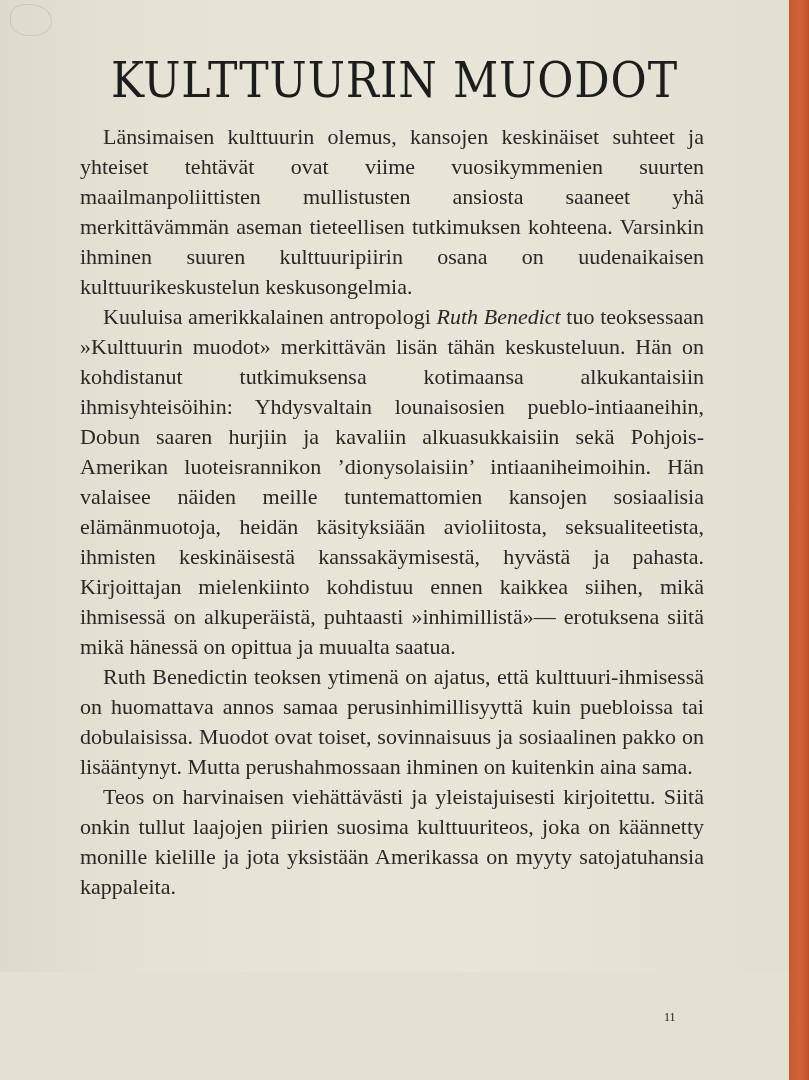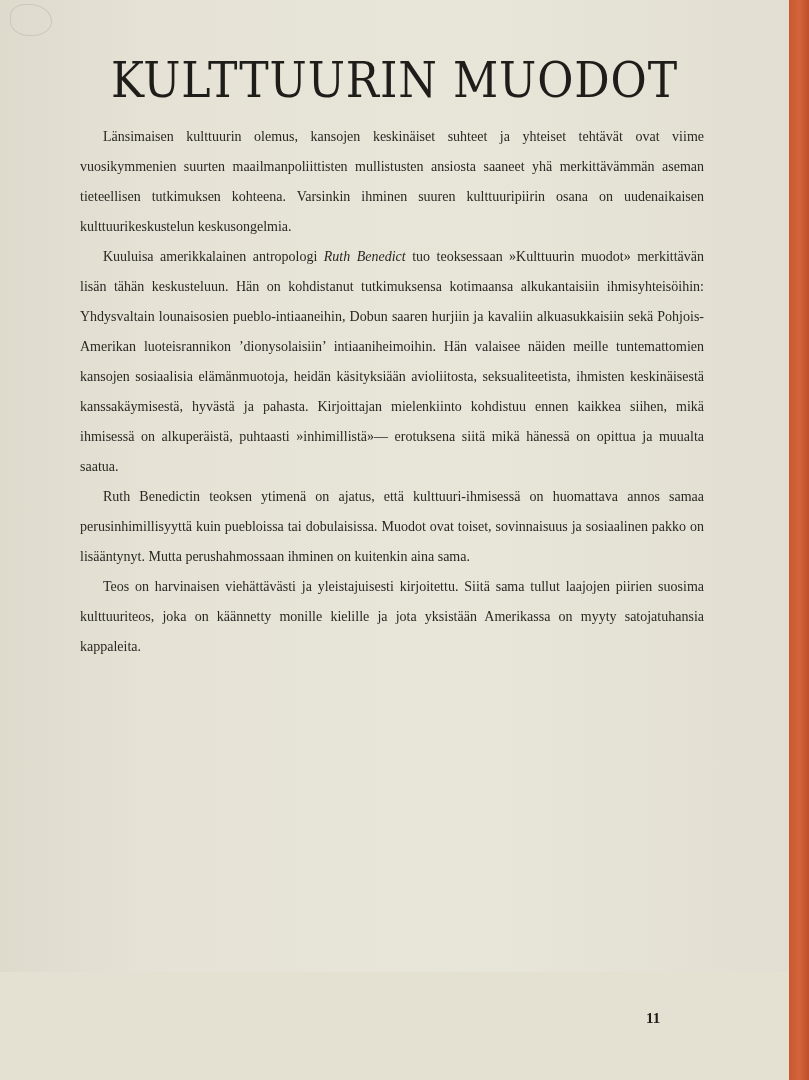--- a/index.html
+++ b/index.html
@@ -25,40 +25,40 @@
       font-family: "DejaVu Serif", serif;
       font-weight: normal;
       font-size: 48px; letter-spacing: 1px;
       color: #1f1d1a;
       margin: 0;
       transform: scaleX(0.92); transform-origin: center;
     }
     .body {
       position: absolute; left: 80px; top: 122px; width: 624px;
       font-family: "Liberation Serif", serif;
-      font-size: 14px; line-height: 30px;
+      font-size: 22px; line-height: 30px;
       color: #2a2724;
       text-align: justify;
     }
     .body p { margin: 0; text-indent: 23px; }
     .page-number {
-      position: absolute; left: 646px; top: 1010px;
-      font-family: "Liberation Serif", serif; font-weight: bold;
-      font-size: 15px; color: #1f1d1a;
+      position: absolute; left: 664px; top: 1010px;
+      font-family: "Liberation Serif", serif; font-weight: normal;
+      font-size: 12px; color: #1f1d1a;
     }
   </style>
 </head>
 <body>
 
 <div class="page">
   <div class="pencil"></div>
   <h1 class="title">KULTTUURIN MUODOT</h1>
 
   <div class="body">
     <p>Länsimaisen kulttuurin olemus, kansojen keskinäiset suhteet ja yhteiset tehtävät ovat viime vuosikymmenien suurten maailmanpoliittisten mullistusten ansiosta saaneet yhä merkittävämmän aseman tieteellisen tutkimuksen kohteena. Varsinkin ihminen suuren kulttuuripiirin osana on uudenaikaisen kulttuurikeskustelun keskusongelmia.</p>
     <p><span>Kuuluisa amerikkalainen antropologi </span><i>Ruth Benedict</i><span> tuo </span><span>teoksessaan »Kulttuurin muodot» merkittävän lisän tähän keskusteluun. Hän on kohdistanut tutkimuksensa kotimaansa alkukantaisiin ihmisyhteisöihin: Yhdysvaltain lounaisosien pueblo-intiaaneihin, Dobun saaren hurjiin ja kavaliin alkuasukkaisiin sekä Pohjois-Amerikan luoteisrannikon ’dionysolaisiin’ intiaaniheimoihin. Hän valaisee näiden meille tuntemattomien kansojen sosiaalisia elämänmuotoja, heidän käsityksiään avioliitosta, seksualiteetista, ihmisten keskinäisestä kanssakäymisestä, hyvästä ja pahasta. Kirjoittajan mielenkiinto kohdistuu ennen kaikkea siihen, mikä ihmisessä on alkuperäistä, puhtaasti »inhimillistä»— erotuksena siitä mikä hänessä on opittua ja muualta saatua.</span></p>
     <p>Ruth Benedictin teoksen ytimenä on ajatus, että kulttuuri-ihmisessä on huomattava annos samaa perusinhimillisyyttä kuin puebloissa tai dobulaisissa. Muodot ovat toiset, sovinnaisuus ja sosiaalinen pakko on lisääntynyt. Mutta perushahmossaan ihminen on kuitenkin aina sama.</p>
-    <p>Teos on harvinaisen viehättävästi ja yleistajuisesti kirjoitettu. Siitä sama tullut laajojen piirien suosima kulttuuriteos, joka on käännetty monille kielille ja jota yksistään Amerikassa on myyty satojatuhansia kappaleita.</p>
+    <p>Teos on harvinaisen viehättävästi ja yleistajuisesti kirjoitettu. Siitä onkin tullut laajojen piirien suosima kulttuuriteos, joka on käännetty monille kielille ja jota yksistään Amerikassa on myyty satojatuhansia kappaleita.</p>
   </div>
 
   <div class="page-number">11</div>
 </div>
 <div class="edge"></div>
 
 </body></html>

